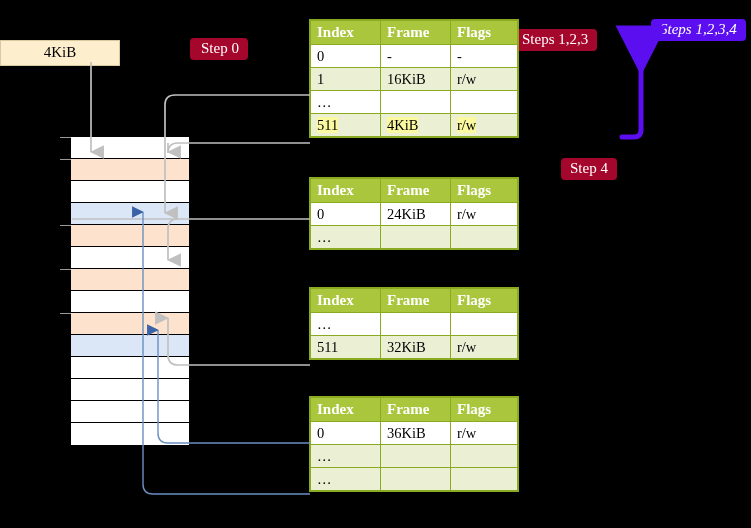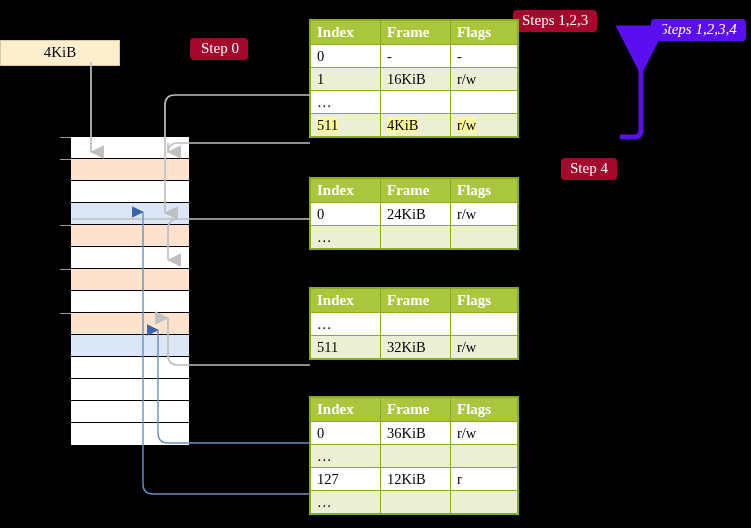--- a/index.html
+++ b/index.html
@@ -123,21 +123,21 @@
     <div class="memrow m-white"></div>
     <div class="memrow m-white"></div>
     <div class="memrow m-white"></div>
     <div class="memrow m-white"></div>
   </div>
 
 <div class="kib-box" style="left:0px;top:40px;width:120px;">4KiB</div>
 
 <div class="pill pill-red" style="left:190px;top:38px;padding-left:11px;">Step 0</div>
 <div class="pill pill-red" style="left:519px;top:158px;margin-left:42px;">Step 4</div>
-<div class="pill pill-red" style="left:513px;top:10px;">Steps 1,2,3</div>
+<div class="pill pill-red" style="left:513px;top:29px;">Steps 1,2,3</div>
 <div class="pill pill-blue" style="left:651px;top:19px;font-style:italic;">Steps 1,2,3,4</div>
 
 <div id="tables-host">
     <table class="ptable" style="left: 310px; top: 20px;">
       <thead>
         <tr>
           <th class="col-index">Index</th>
           <th class="col-frame">Frame</th>
           <th class="col-flags">Flags</th>
         </tr>
@@ -218,25 +218,20 @@
       <tbody>
         <tr class="rw-odd">
           <td class="col-index">0</td>
           <td class="col-frame">36KiB</td>
           <td class="col-flags">r/w</td>
         </tr>
         <tr class="rw-even">
           <td class="col-index">…</td>
           <td class="col-frame"></td>
           <td class="col-flags"></td>
-        </tr>
-        <tr class="rw-odd">
-          <td class="col-index">127</td>
-          <td class="col-frame">12KiB</td>
-          <td class="col-flags">r</td>
         </tr>
         <tr class="rw-even">
           <td class="col-index">…</td>
           <td class="col-frame"></td>
           <td class="col-flags"></td>
         </tr>
       </tbody>
     </table>
   </div>
 

